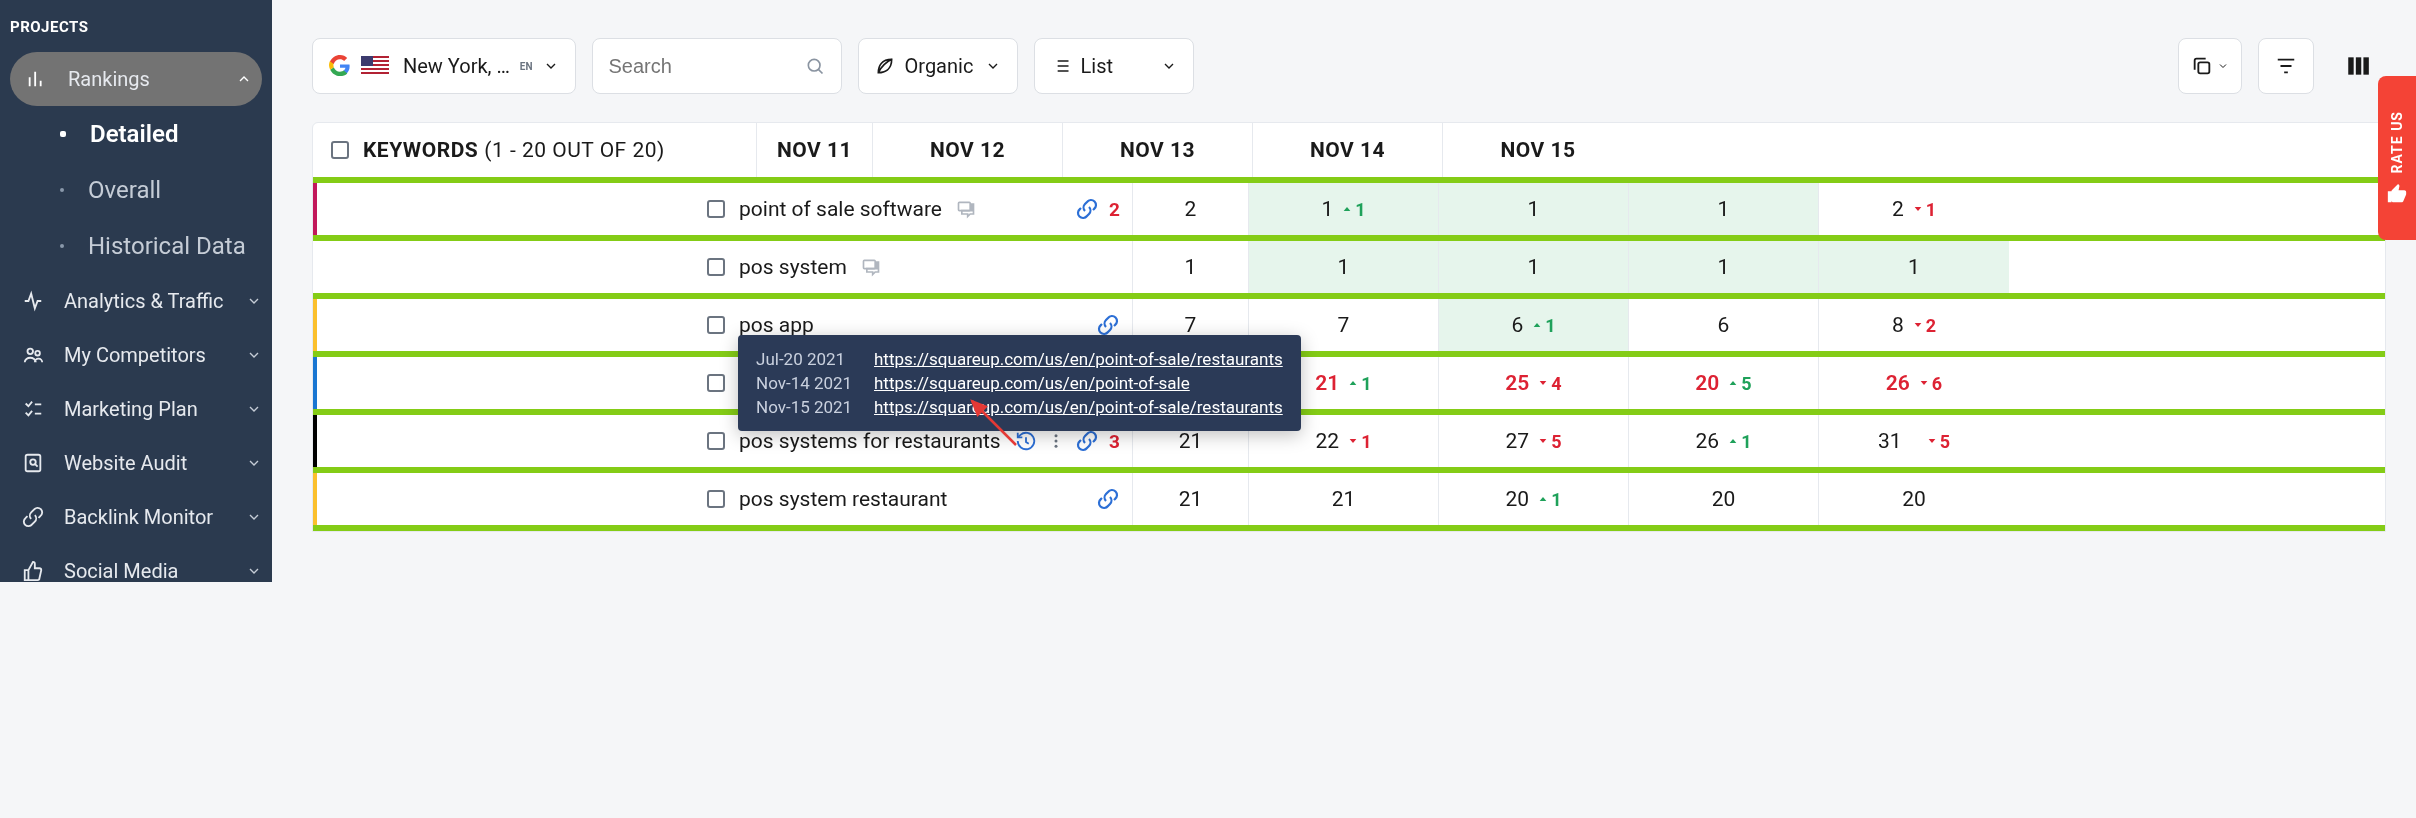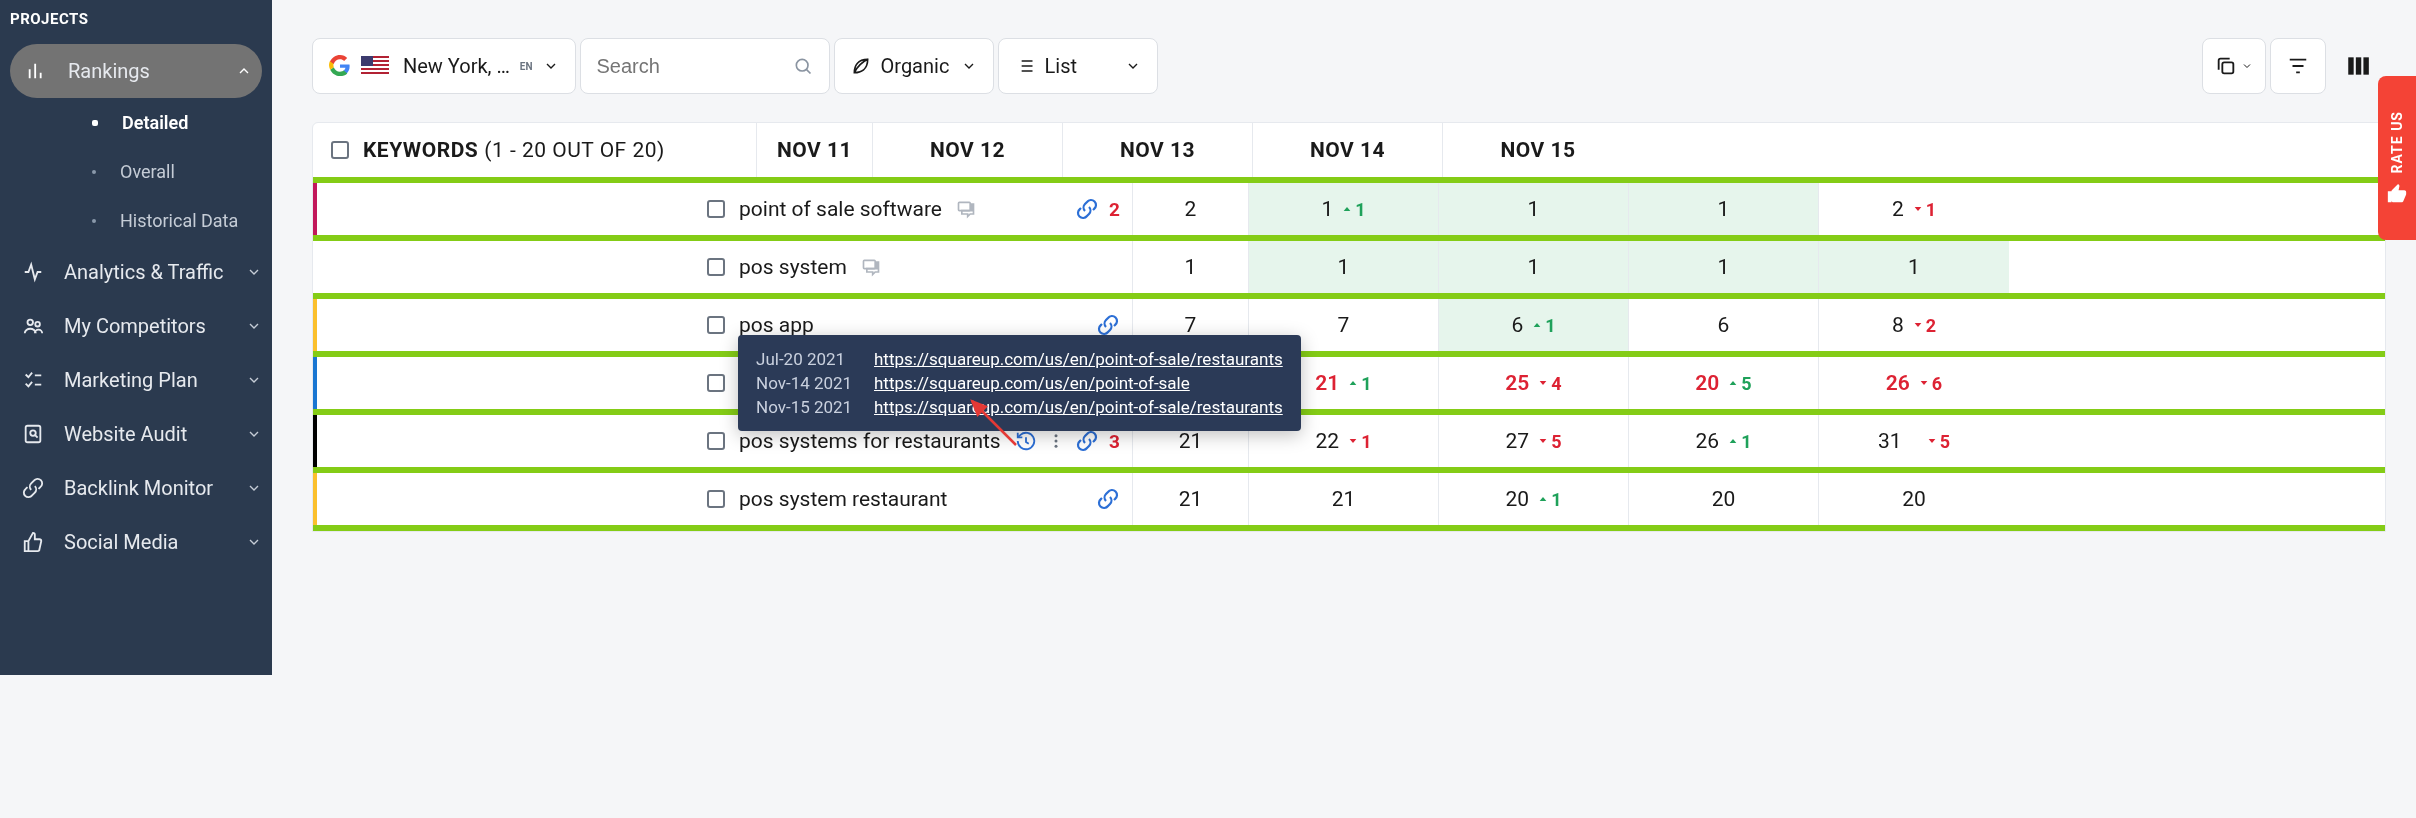--- a/index.html
+++ b/index.html
@@ -1,32 +1,32 @@
 <!DOCTYPE html>
 <html><head>
 <meta charset="utf-8">
 <style>
 * { box-sizing: border-box; margin: 0; padding: 0; }
 body { font-family: -apple-system, BlinkMacSystemFont, "Segoe UI", Roboto, sans-serif; background: #f5f6f8; color: #1a1a1a; width: 2416px; height: 818px; overflow: hidden; position: relative; }
 
 
-.sidebar { position: absolute; left: 0; top: 0; width: 272px; height: 675px; background: #2b3a4f; color: #fff; padding-top: 0; }
+.sidebar { position: absolute; left: 0; top: 0; width: 272px; height: 582px; background: #2b3a4f; color: #fff; padding-top: 8px; }
 .sidebar-header { font-size: 15px; font-weight: 700; letter-spacing: 0.5px; padding: 10px 20px 16px 10px; color: #fff; }
 .sidebar-item { display: flex; align-items: center; padding: 14px 10px 14px 20px; font-size: 20px; cursor: pointer; color: #e6e9ee; }
-.sidebar-item.level2 { padding-left: 52px; font-size: 18px; color: #c5ccd6; margin-left: 32px; }
+.sidebar-item.level2 { padding-left: 52px; font-size: 24px; color: #c5ccd6; }
 .sidebar-item.level2.active { color: #fff; font-weight: 600; }
 .sidebar-item .sicon { width: 26px; height: 26px; display: inline-flex; align-items: center; justify-content: center; margin-right: 18px; }
 .sidebar-item.expanded { background: #737373; border-radius: 40px; margin: 0 10px; padding-left: 14px; }
 .sidebar-item .chev { margin-left: auto; }
 .sidebar-item .dot { width: 4px; height: 4px; background: #8a98aa; border-radius: 2px; margin-right: 24px; margin-left: 8px; }
 .sidebar-item.level2.active .dot { background: #fff; width: 6px; height: 6px; }
 
 
 .main { position: absolute; left: 272px; top: 0; right: 0; bottom: 0; overflow: hidden; }
-.toolbar { display: flex; align-items: center; gap: 4px; padding: 38px 30px 28px 40px; background: #f5f6f8; }
+.toolbar { display: flex; align-items: center; gap: 16px; padding: 38px 30px 28px 40px; background: #f5f6f8; }
 .pill { display: flex; align-items: center; background: #fff; border: 1px solid #dcdfe4; border-radius: 8px; height: 56px; padding: 0 16px; font-size: 20px; color: #1a1a1a; }
 .pill .caret { margin-left: 10px; }
 .pill.search input { border: none; outline: none; font-size: 20px; width: 180px; background: transparent; }
 .pill.iconbtn { width: 56px; justify-content: center; padding: 0; }
 .toolbar .spacer { flex: 1; }
 
 
 .table { background: #fff; border: 1px solid #e6e9ee; border-radius: 6px 6px 0 0; margin: 0 30px 0 40px; overflow: hidden; }
 .row { display: flex; align-items: stretch; border-bottom: 6px solid #84cc16; position: relative; }
 .row.header { height: 60px; font-weight: 700; font-size: 15px; letter-spacing: 0.5px; color: #1a1a1a; text-transform: uppercase; }

